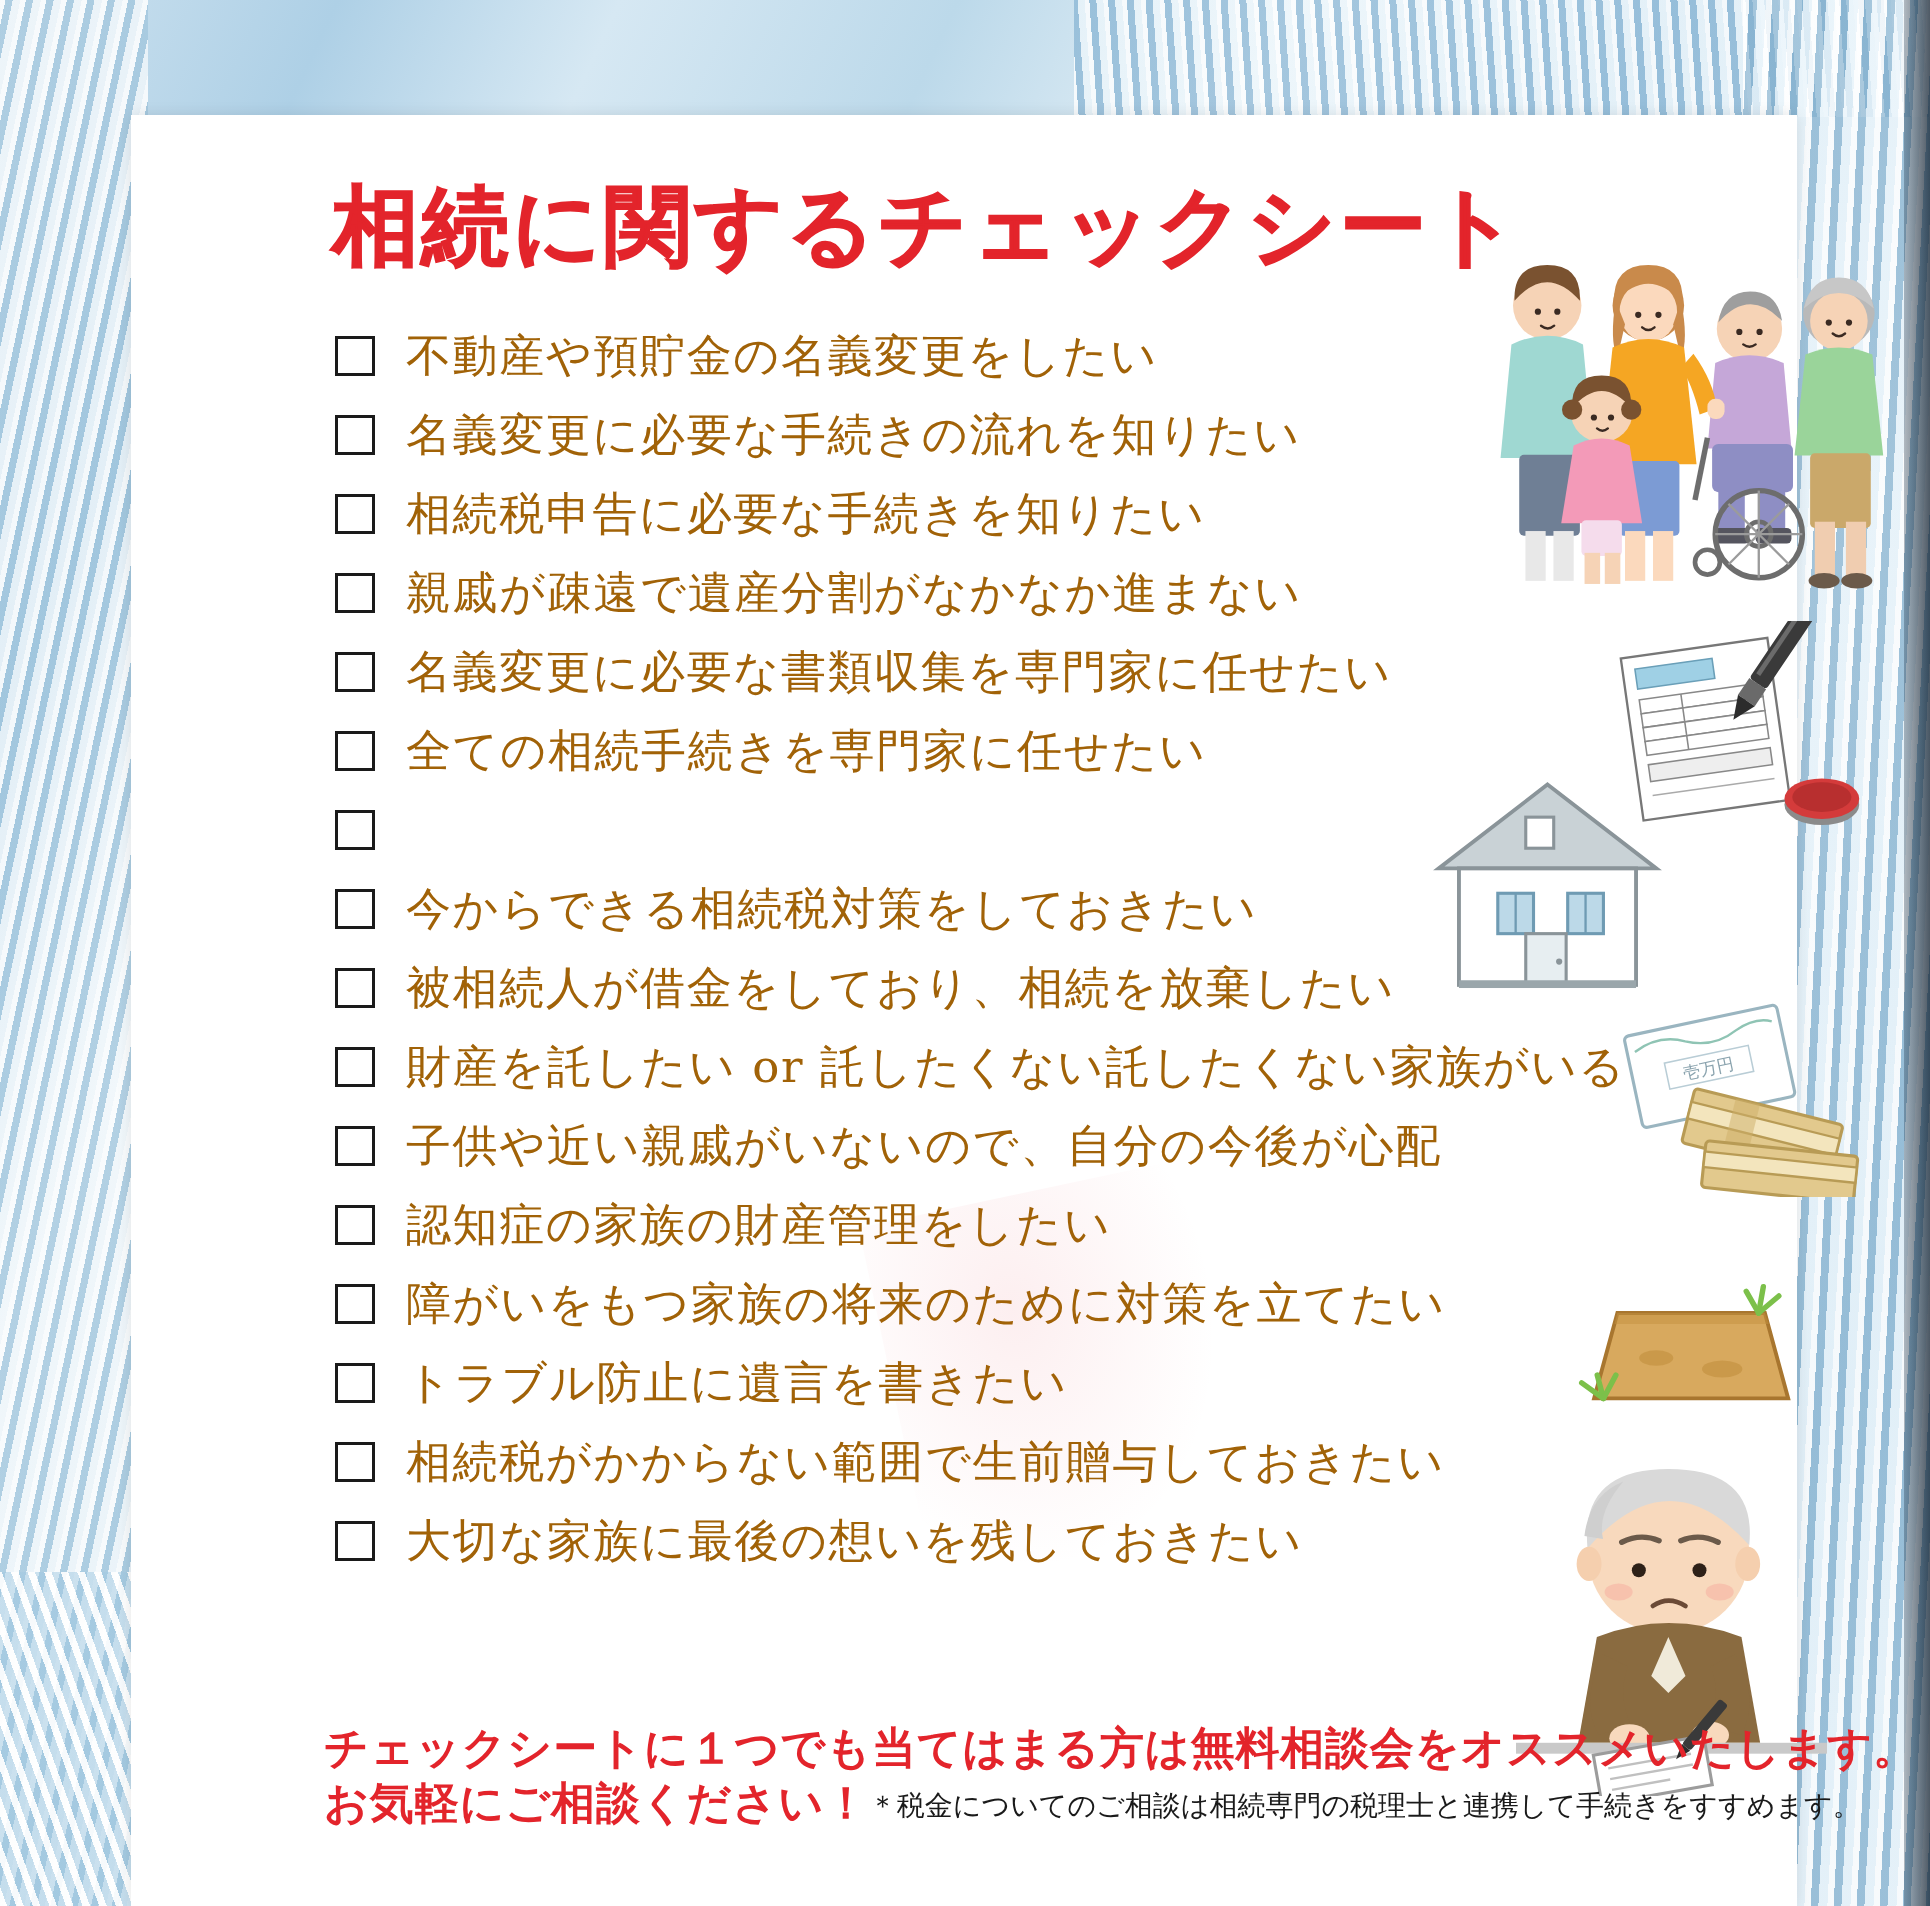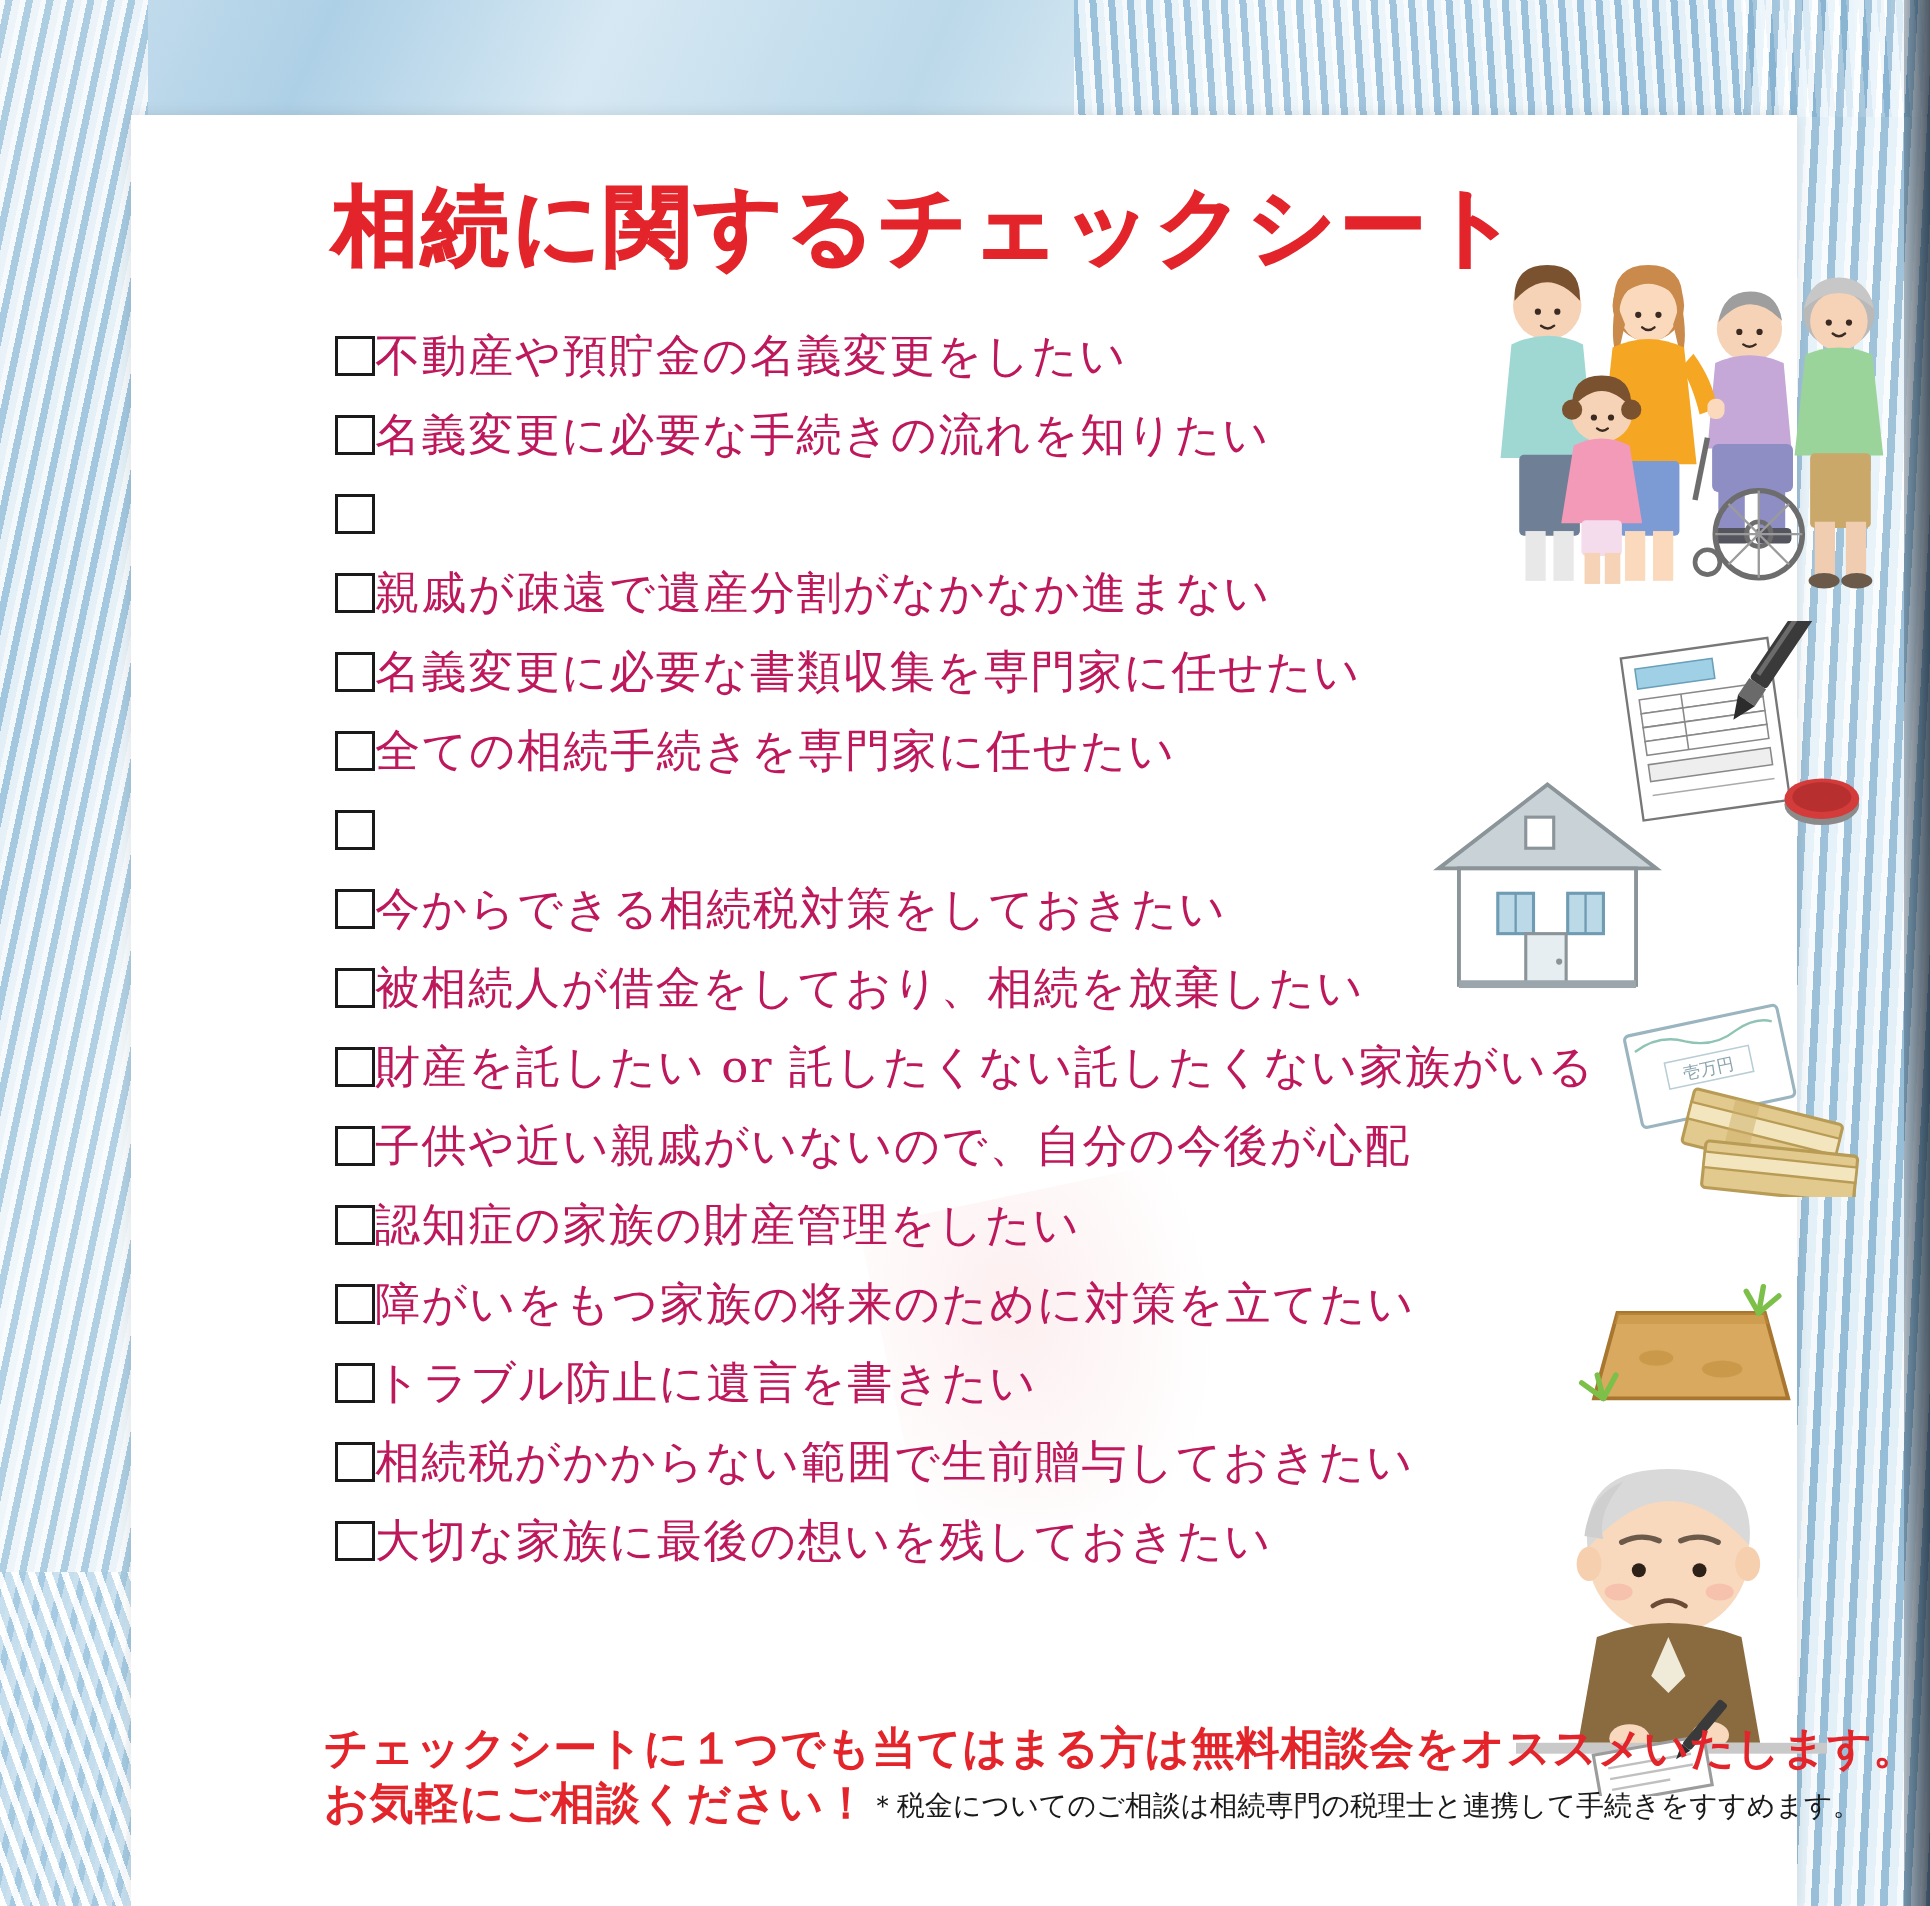--- a/index.html
+++ b/index.html
@@ -129,23 +129,24 @@
   }
   .checkbox {
     width: 40px;
     height: 40px;
     border: 3.1px solid #1a1a1a;
     box-sizing: border-box;
     flex: 0 0 auto;
     background: #ffffff;
   }
   .check-label {
+    margin-left: 31px;
     font-family: "DejaVu Serif", "Liberation Serif", serif;
     font-size: 45px;
-    color: #be185d;
+    color: #a16207;
     letter-spacing: 1.6px;
     white-space: nowrap;
   }
 
   
   .bottom-block {
     position: absolute;
     left: 193px;
     top: 1605px;
     width: 1603px;
@@ -418,20 +419,21 @@
         <div class="check-label">不動産や預貯金の名義変更をしたい</div>
       </div>
 
       <div class="check-row">
         <div class="checkbox"></div>
         <div class="check-label">名義変更に必要な手続きの流れを知りたい</div>
       </div>
 
       <div class="check-row">
         <div class="checkbox"></div>
+        <div class="check-label">相続税申告に必要な手続きを知りたい</div>
       </div>
 
       <div class="check-row">
         <div class="checkbox"></div>
         <div class="check-label">親戚が疎遠で遺産分割がなかなか進まない</div>
       </div>
 
       <div class="check-row">
         <div class="checkbox"></div>
         <div class="check-label">名義変更に必要な書類収集を専門家に任せたい</div>

